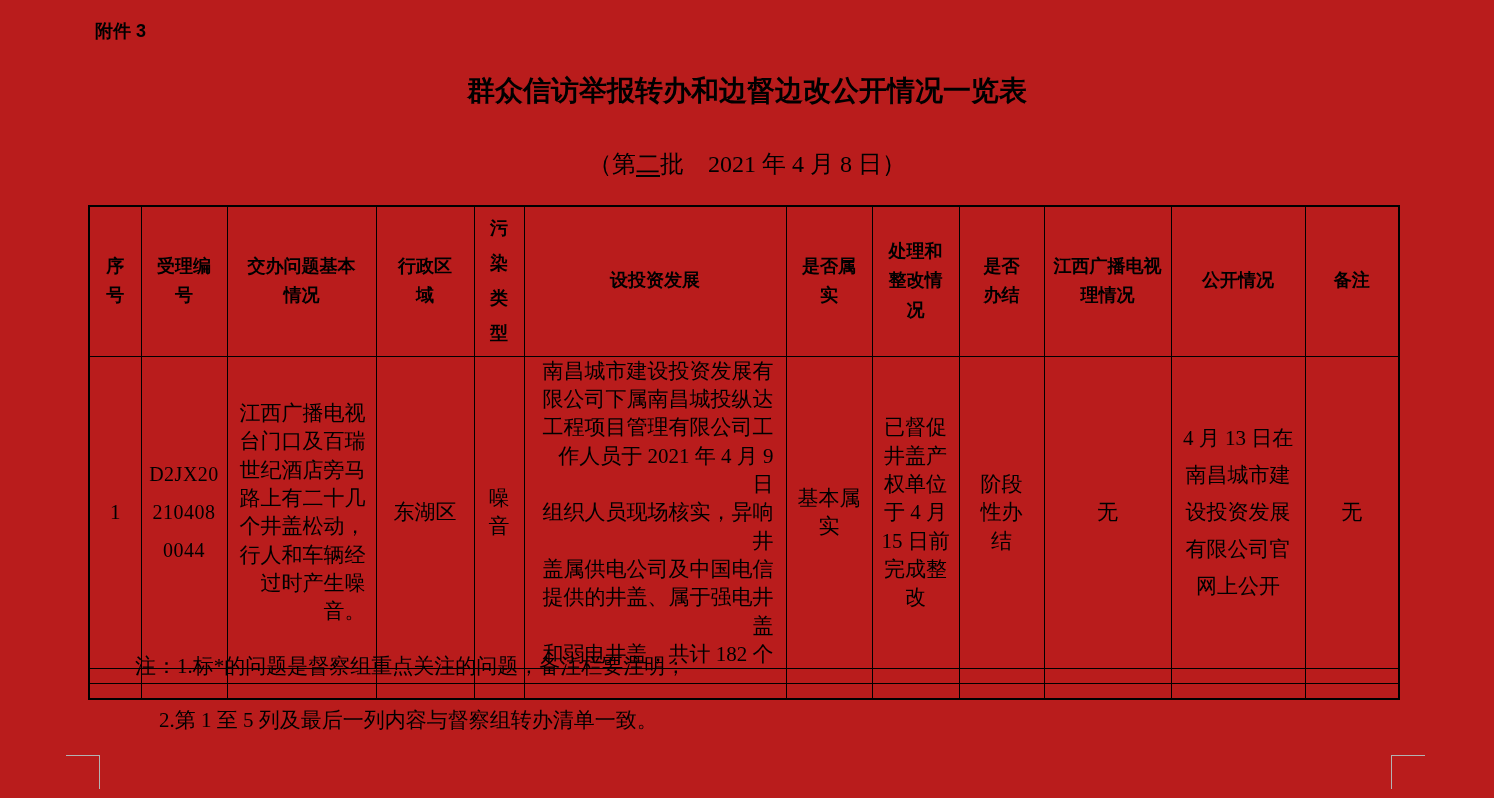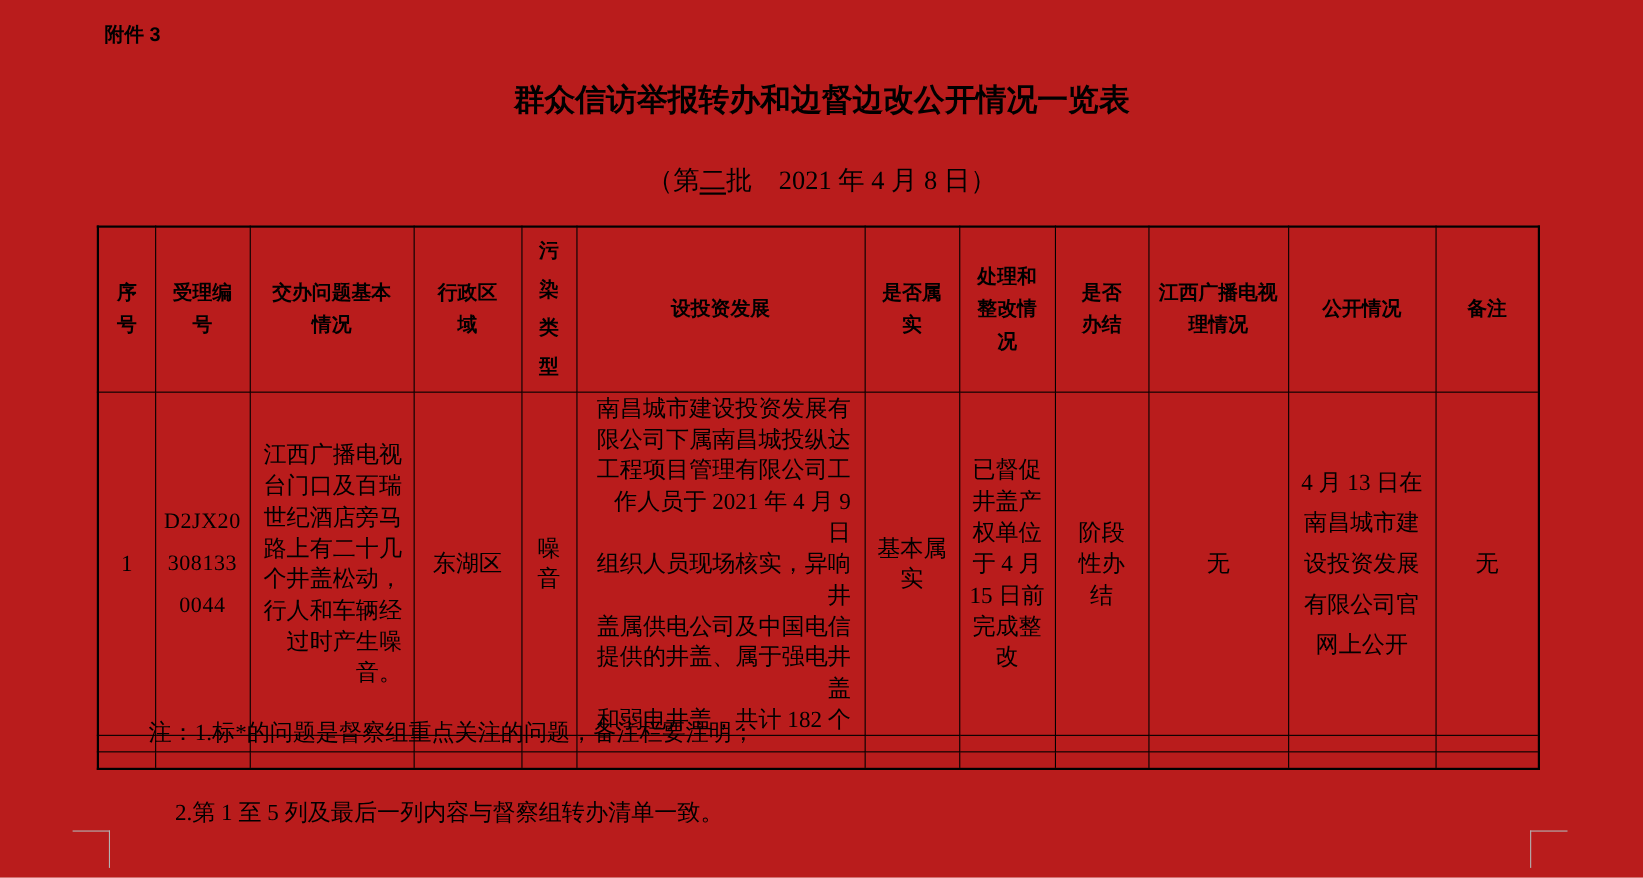--- a/index.html
+++ b/index.html
@@ -57,21 +57,21 @@
     font-size:20px;
   }
   td.cell-problem { text-align:right; padding:0 10px;margin-left:28px; }
   td.cell-investigation { text-align:right; padding:0 12px; }
   td.cell-disclosure { line-height:1.76; }
 
   .notes {
     position:absolute; left:135px; top:652px;
     font-size:21px; line-height:28px;
   }
-  .note-second { margin-top:44px; margin-left:24px; }
+  .note-second { margin-top:26px; margin-left:24px; }
 
   .mark { position:absolute; background:#b3b3b3; }
   .mark-bl-h { left:66px;  top:755px; width:34px; height:1px; }
   .mark-bl-v { left:99px;  top:755px; width:1px;  height:34px; }
   .mark-br-h { left:1391px; top:755px; width:34px; height:1px; }
   .mark-br-v { left:1391px; top:755px; width:1px;  height:34px; }
 </style>
 </head>
 <body>
 
@@ -123,21 +123,21 @@
         <th>江西广播电视
 理情况</th>
         <th>公开情况</th>
         <th>备注</th>
       </tr>
     </thead>
     <tbody>
       <tr class="data-row">
         <td class="cell-seq">1</td>
         <td class="cell-case-no">D2JX20
-308133
+210408
 0044</td>
         <td class="cell-problem">江西广播电视
 台门口及百瑞
 世纪酒店旁马
 路上有二十几
 个井盖松动，
 行人和车辆经
 过时产生噪
 音。</td>
         <td class="cell-district">东湖区</td>

